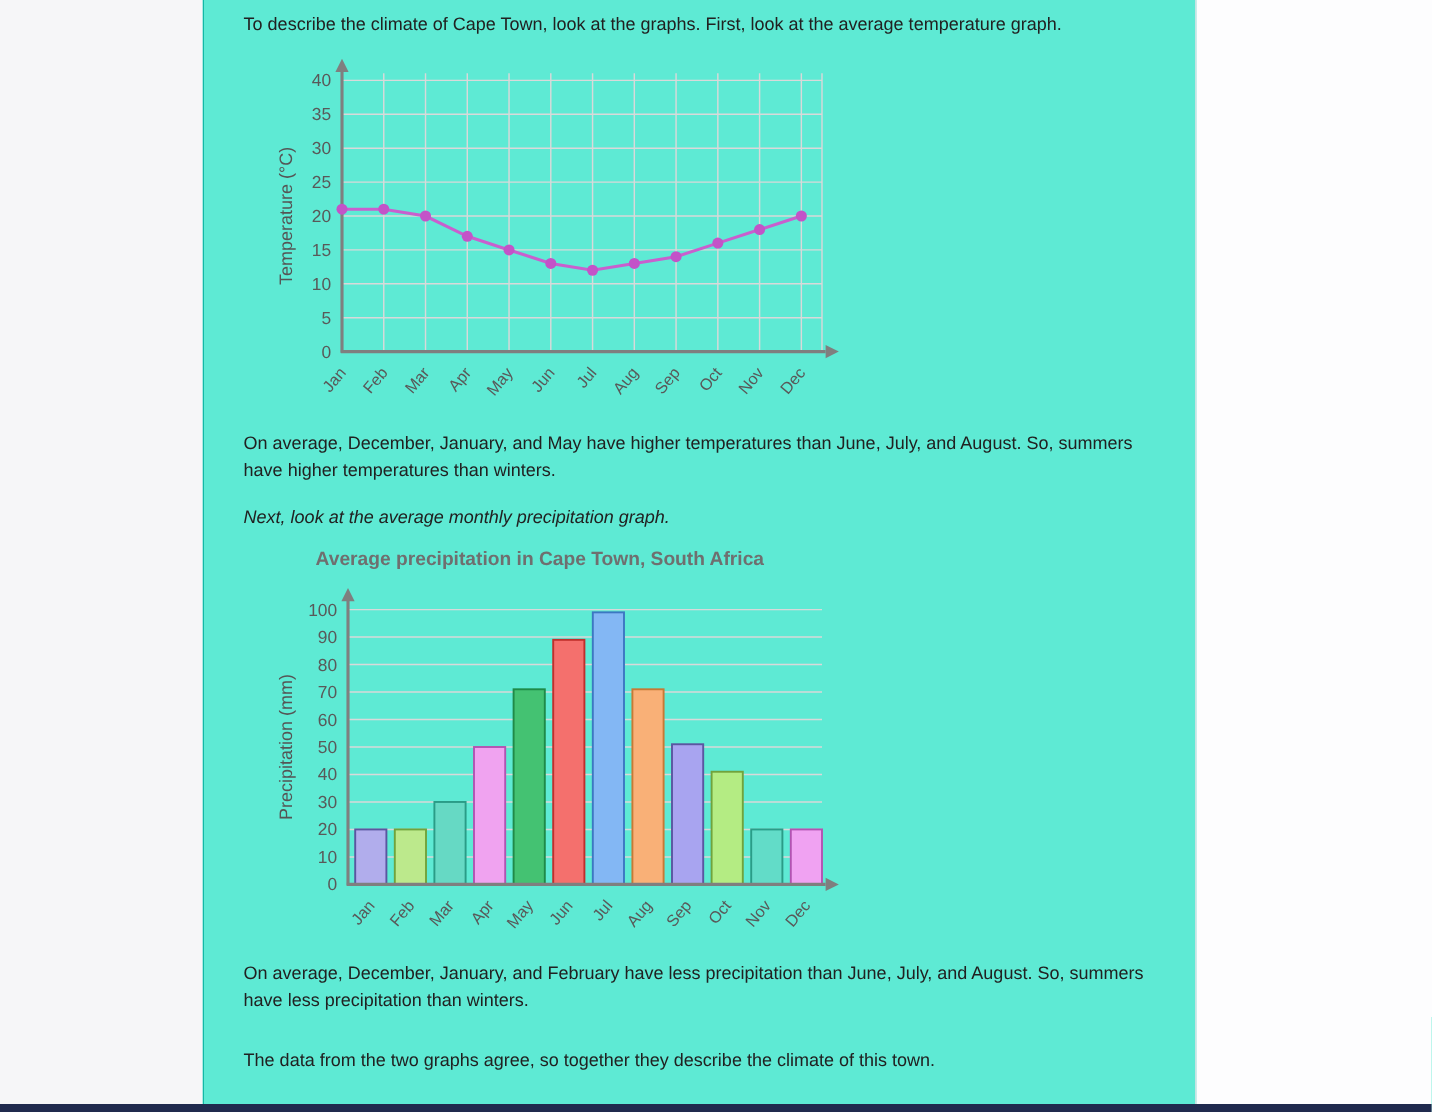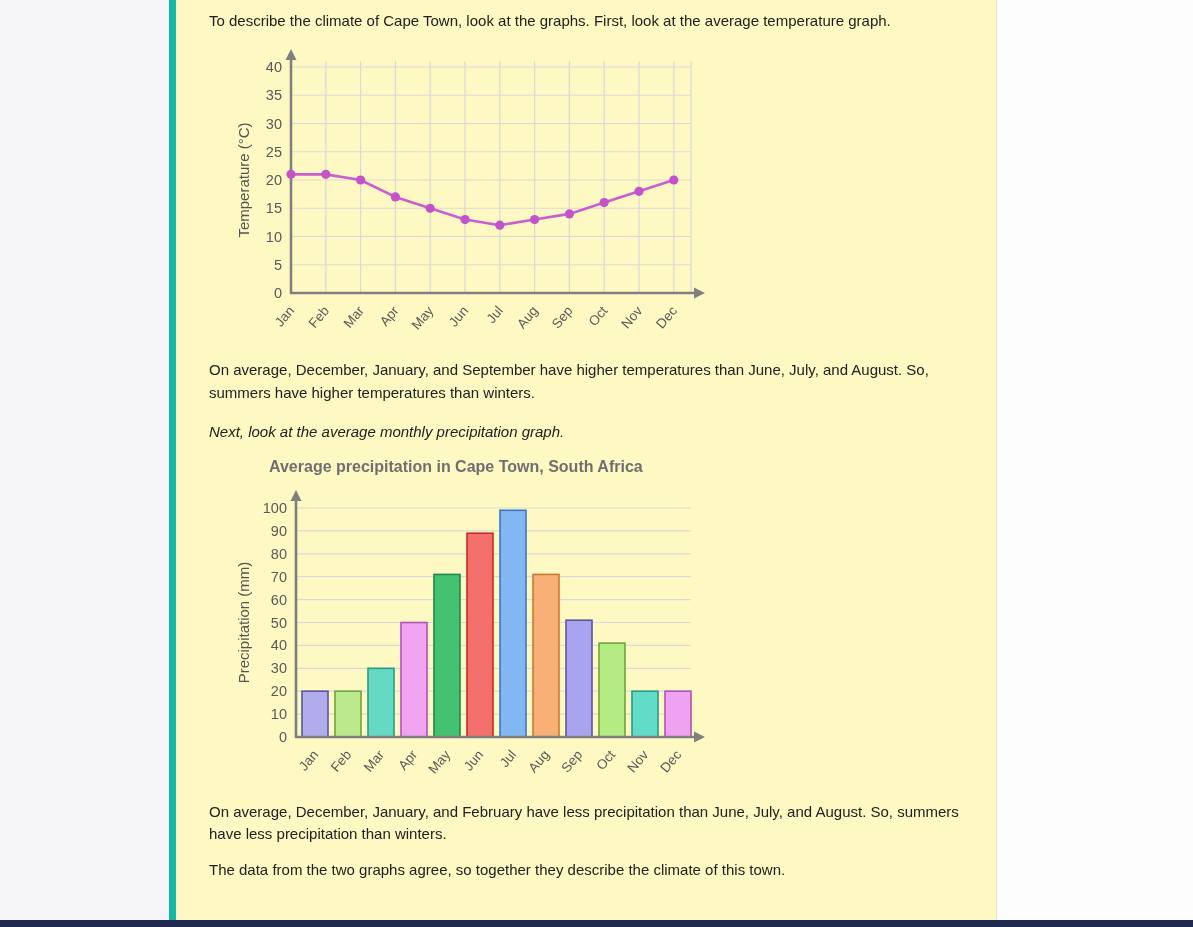--- a/index.html
+++ b/index.html
@@ -7,22 +7,22 @@
     width:1193px;height:927px;overflow:hidden;position:relative;
     background:#fdfdfe;
     font-family:"Liberation Sans","DejaVu Sans",sans-serif;
   }
   .left-strip{
     position:absolute;left:0;top:0;width:169px;height:927px;
     background:#f6f6f8;
   }
   .content-panel{
     position:absolute;left:169px;top:0;width:828px;height:927px;
-    background:#fef9c3;
-    border-left:7px solid #14b8a6;border-right:1px solid #e2e2e6;
+    background:#5eead4;
+    border-left:1px solid #14b8a6;border-right:1px solid #e2e2e6;
     box-sizing:border-box;
     padding:10px 0 0 33px;
     overflow:hidden;
   }
   .para{
     width:770px;
     font-size:15px;line-height:22.4px;color:#212121;
     margin:0 0 0 0;
   }
   .chart-title-temp{
@@ -33,21 +33,21 @@
     margin:14px 0 0 60px;
     font-family:Liberation Sans, sans-serif;
     font-size:16px;font-weight:bold;color:#6f6f6f;
   }
   .chart-svg{display:block;margin:0 0 0 27px;}
   .mt-temp-chart{margin-top:9px;}
   .mt-p2{margin-top:18px;}
   .mt-p3{margin-top:17px;font-style:italic;}
   .mt-precip-chart{margin-top:11px;}
   .mt-p4{margin-top:16px;}
-  .mt-p5{margin-top:14px;}
+  .mt-p5{margin-top:28px;}
   .bottom-bar{
     position:absolute;left:0;bottom:0;width:1193px;height:7px;
     background:#202a4e;z-index:10;
   }
 </style>
 </head>
 <body>
 
 <div class="left-strip"></div>
 
@@ -111,21 +111,21 @@
       <circle cx="194.2" cy="167.25" r="4.6" fill="#c353c8"></circle>
       <circle cx="229" cy="178.55" r="4.6" fill="#c353c8"></circle>
       <circle cx="263.79999999999995" cy="184.2" r="4.6" fill="#c353c8"></circle>
       <circle cx="298.59999999999997" cy="178.55" r="4.6" fill="#c353c8"></circle>
       <circle cx="333.4" cy="172.89999999999998" r="4.6" fill="#c353c8"></circle>
       <circle cx="368.2" cy="161.6" r="4.6" fill="#c353c8"></circle>
       <circle cx="403" cy="150.3" r="4.6" fill="#c353c8"></circle>
       <circle cx="437.79999999999995" cy="139" r="4.6" fill="#c353c8"></circle>
     </svg>
 
-  <p class="para mt-p2">On average, December, January, and September have higher temperatures than June, July, and August. So, summers have higher temperatures than winters.</p>
+  <p class="para mt-p2">On average, December, January, and May have higher temperatures than June, July, and August. So, summers have higher temperatures than winters.</p>
 
   <p class="para mt-p3">Next, look at the average monthly precipitation graph.</p>
 
   <div class="chart-title-precip">Average precipitation in Cape Town, South Africa</div>
 
   <svg class="chart-svg mt-precip-chart" width="470" height="298">
       <text x="51" y="255" text-anchor="end" font-size="14.5" fill="#595959">0</text>
       <line x1="60" y1="227.1" x2="455" y2="227.1" stroke="#d9d9d9" stroke-width="1.2"></line>
       <text x="51" y="232.1" text-anchor="end" font-size="14.5" fill="#595959">10</text>
       <line x1="60" y1="204.2" x2="455" y2="204.2" stroke="#d9d9d9" stroke-width="1.2"></line>

